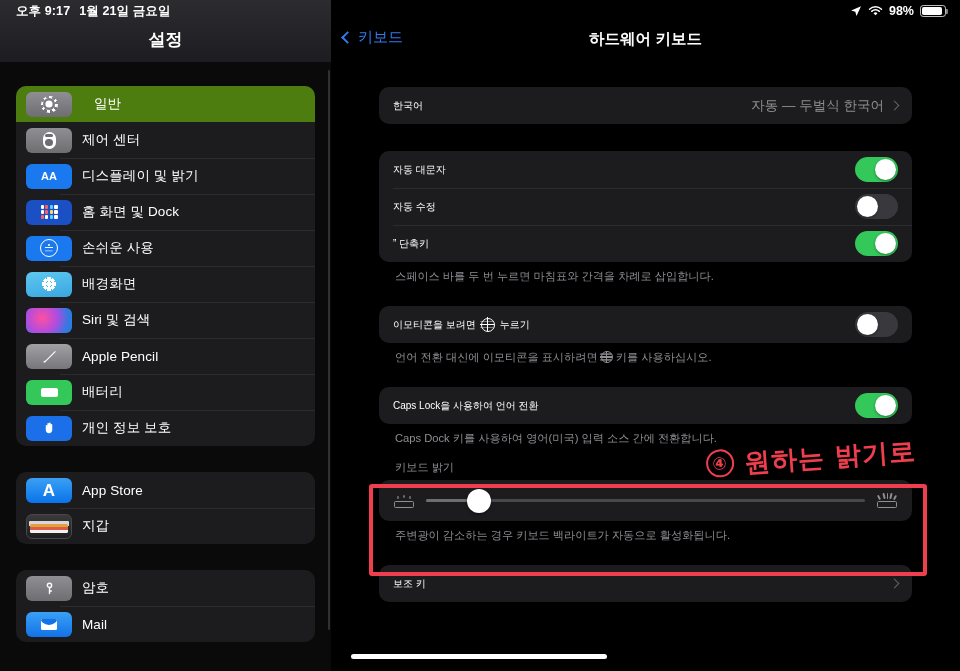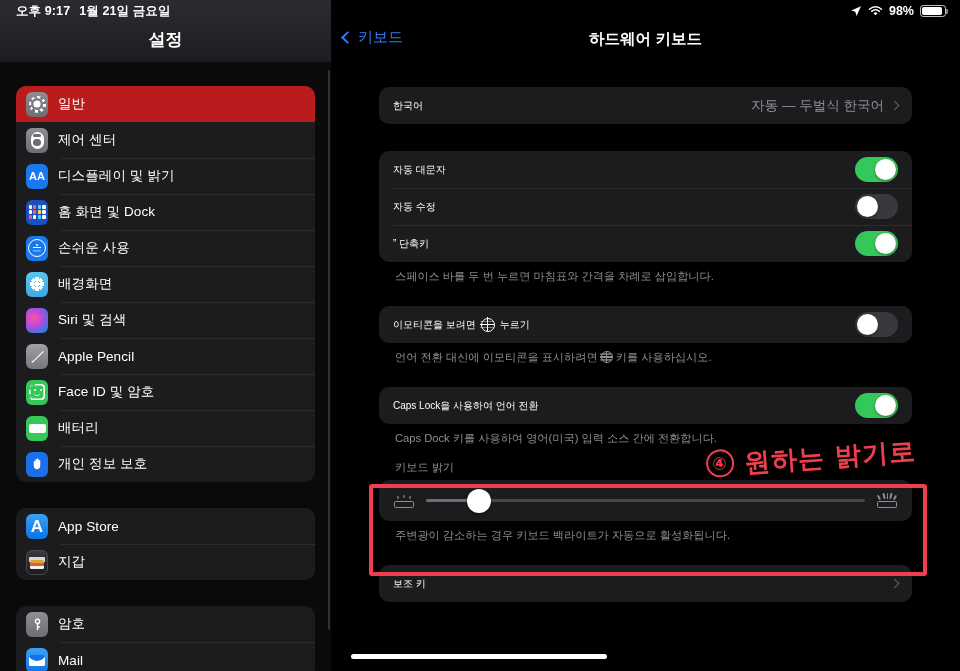--- a/index.html
+++ b/index.html
@@ -52,24 +52,24 @@
   }
   .sb-group.gap-a { margin-top: 24px; }
   .sb-group.gap-b { margin-top: 26px; }
   .sb-group.gap-c { margin-top: 26px; }
   .sb-row {
     display:flex; align-items:center; height:36px; padding-left:10px; position:relative;
   }
   .sb-row + .sb-row::before {
     content:""; position:absolute; left:44px; right:0; top:0; height:1px; background:#2c2c2e;
   }
-  .sb-row.selected { background:#b91c1c; }
+  .sb-row.selected { background:#4d7c0f;gap:12px; }
   .sb-row.selected + .sb-row::before { background: transparent; }
   .sb-ico {
-    width:22px; height:25px; border-radius:6px; flex:none; margin-right:10px;
+    width:46px; height:25px; border-radius:6px; flex:none; margin-right:10px;
     display:flex; align-items:center; justify-content:center; font-size:13px; color:#fff;
     overflow:hidden; position:relative;
   }
   .sb-label { color:#fff; font-size:13.5px; letter-spacing:.1px; white-space:nowrap; }
 
   
   .ic-general { background: linear-gradient(180deg,#8e8e93,#6d6d72); }
   .ic-control { background: linear-gradient(180deg,#8e8e93,#6d6d72); }
   .ic-display { background:#1b79f0; font-weight:bold; font-size:11px; }
   .ic-home { background:#1b4fc4; }
@@ -328,28 +328,20 @@
         <div class="sb-row">
           <span class="sb-ico ic-pencil">
             <svg viewBox="0 0 24 24" width="19" height="19">
                 <path d="M5 19 19 5l1 1L6 20z" fill="#fff"></path>
                 <path d="M4.4 19.6 5 17l2 2z" fill="#fff"></path>
               </svg>
           </span>
           <span class="sb-label">Apple Pencil</span>
         </div>
         <div class="sb-row">
-          <span class="sb-ico ic-faceid">
-            <span class="faceid-b">
-                <span class="faceid-face"></span>
-              </span>
-          </span>
-          <span class="sb-label">Face ID 및 암호</span>
-        </div>
-        <div class="sb-row">
           <span class="sb-ico ic-battery">
               <span class="batt-ico"></span>
             </span>
           <span class="sb-label">배터리</span>
         </div>
         <div class="sb-row">
           <span class="sb-ico ic-privacy">
             <svg viewBox="0 0 24 24" width="15" height="15">
                 <path d="M6 13V7.5a1.3 1.3 0 0 1 2.6 0V4.3a1.3 1.3 0 0 1 2.6 0v3.2V3.8a1.3 1.3 0 0 1 2.6 0v3.7V6a1.3 1.3 0 0 1 2.6 0v8c0 3.3-2.2 5.6-5.2 5.6S6 17.3 6 14z" fill="#fff"></path>
               </svg>

